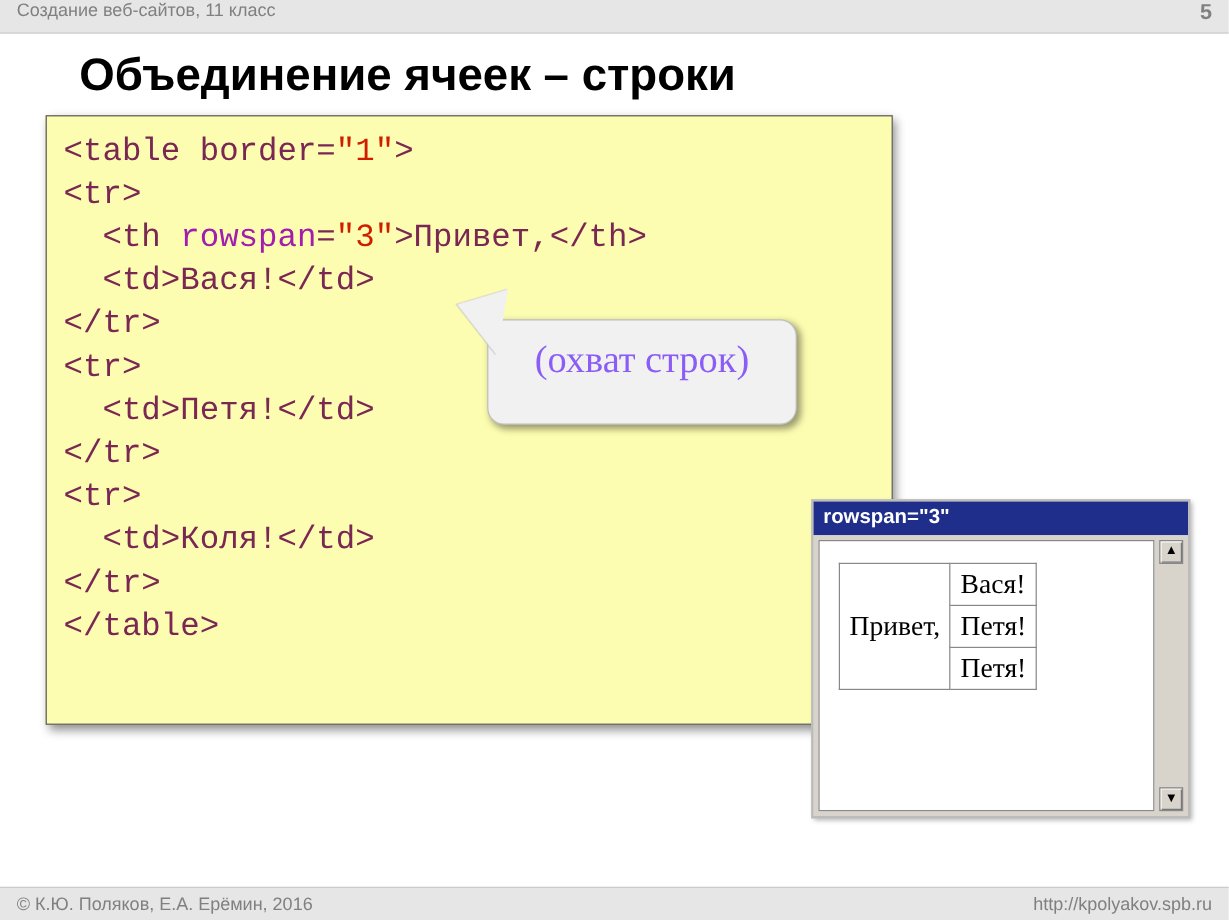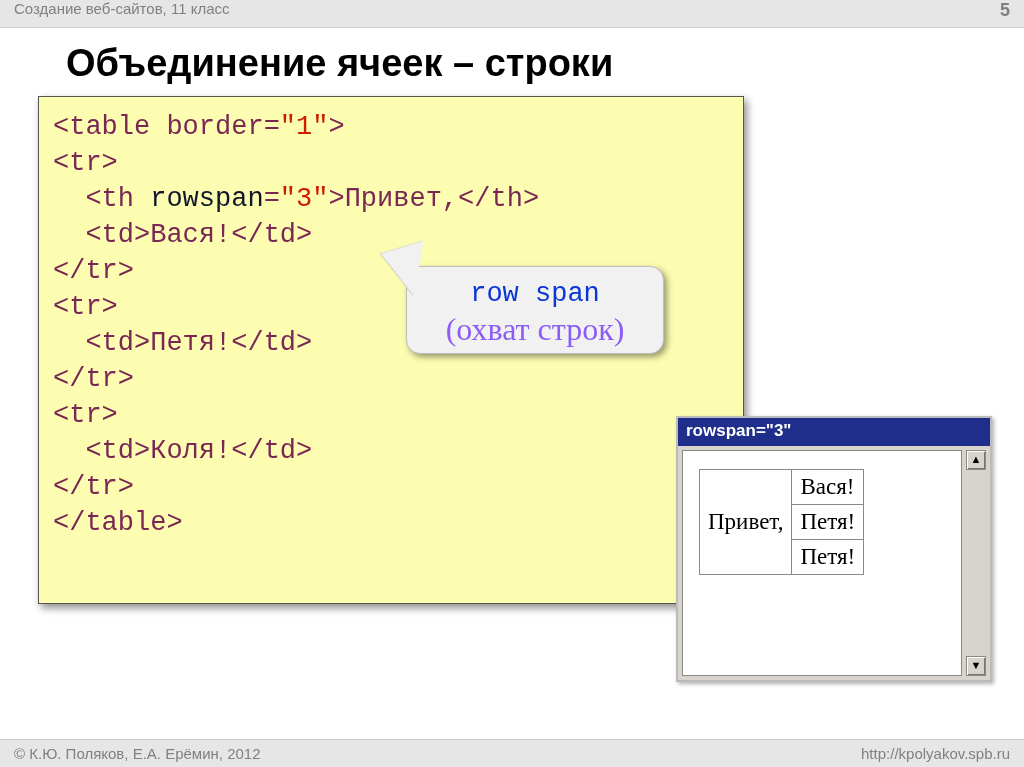--- a/index.html
+++ b/index.html
@@ -41,21 +41,21 @@
     box-shadow: 3px 4px 8px rgba(0,0,0,.45);
     padding: 12px 14px;
   }
   .code {
     font-family: "Courier New", monospace;
     font-size: 27px;
     line-height: 36px;
     color: #7a2753;
     white-space: pre;
   }
-  .attr-name { color: #0f172a; }
+  .attr-name { color: #a21caf; }
   .attr-val  { color: #cf1d00; }
   .callout {
     position: absolute;
     left: 406px;
     top: 266px;
     width: 258px;
     height: 88px;
     background: #f1f1f1;
     border: 1px solid #bdbdbd;
     border-radius: 14px;
@@ -176,21 +176,20 @@
 <span>&lt;tr&gt;</span>
 <span>  &lt;td&gt;Петя!&lt;/td&gt;</span>
 <span>&lt;/tr&gt;</span>
 <span>&lt;tr&gt;</span>
 <span>  &lt;td&gt;Коля!&lt;/td&gt;</span>
 <span>&lt;/tr&gt;</span>
 <span>&lt;/table&gt;</span></div>
 </div>
 
 <div class="callout">
-  <div class="l1">row span</div>
   <div class="l2">(охват строк)</div>
 </div>
 
 <div class="browser">
   <div class="titlebar">rowspan="3"</div>
   <div class="client">
     <div class="page">
       <table class="demo-table">
         <tbody>
             <tr>
@@ -207,15 +206,15 @@
         </table>
     </div>
     <div class="scrollbar">
       <div class="sb-btn">▲</div>
       <div class="sb-btn">▼</div>
     </div>
   </div>
 </div>
 
 <div class="footer">
-  <span>© К.Ю. Поляков, Е.А. Ерёмин, 2012</span>
+  <span>© К.Ю. Поляков, Е.А. Ерёмин, 2016</span>
   <span class="right">http://kpolyakov.spb.ru</span>
 </div>
 
 </body></html>

